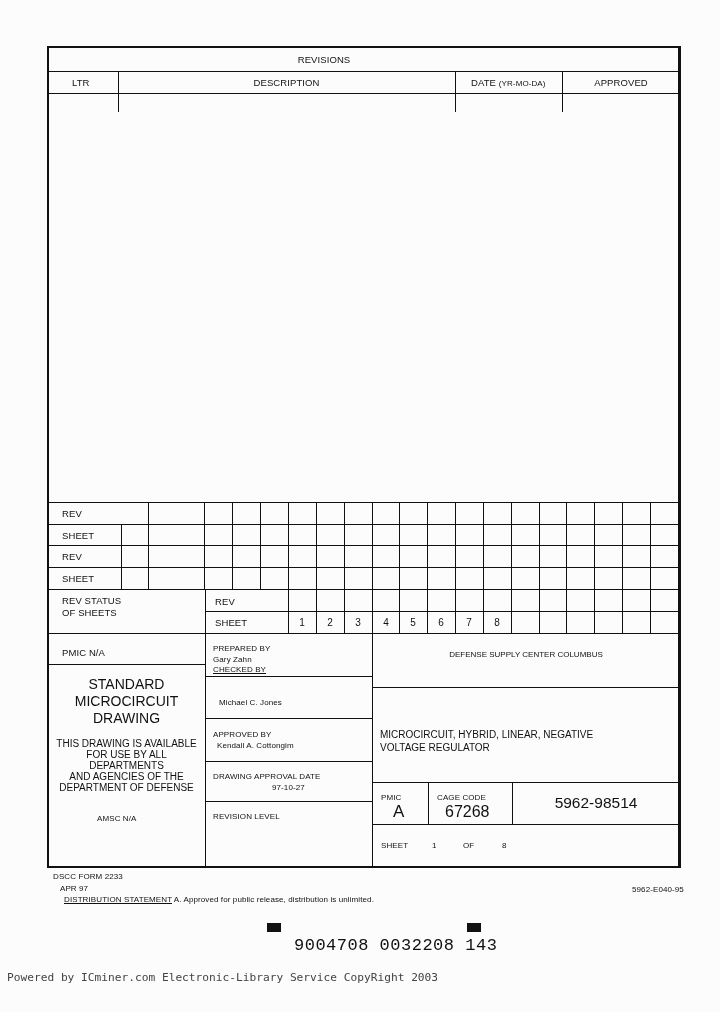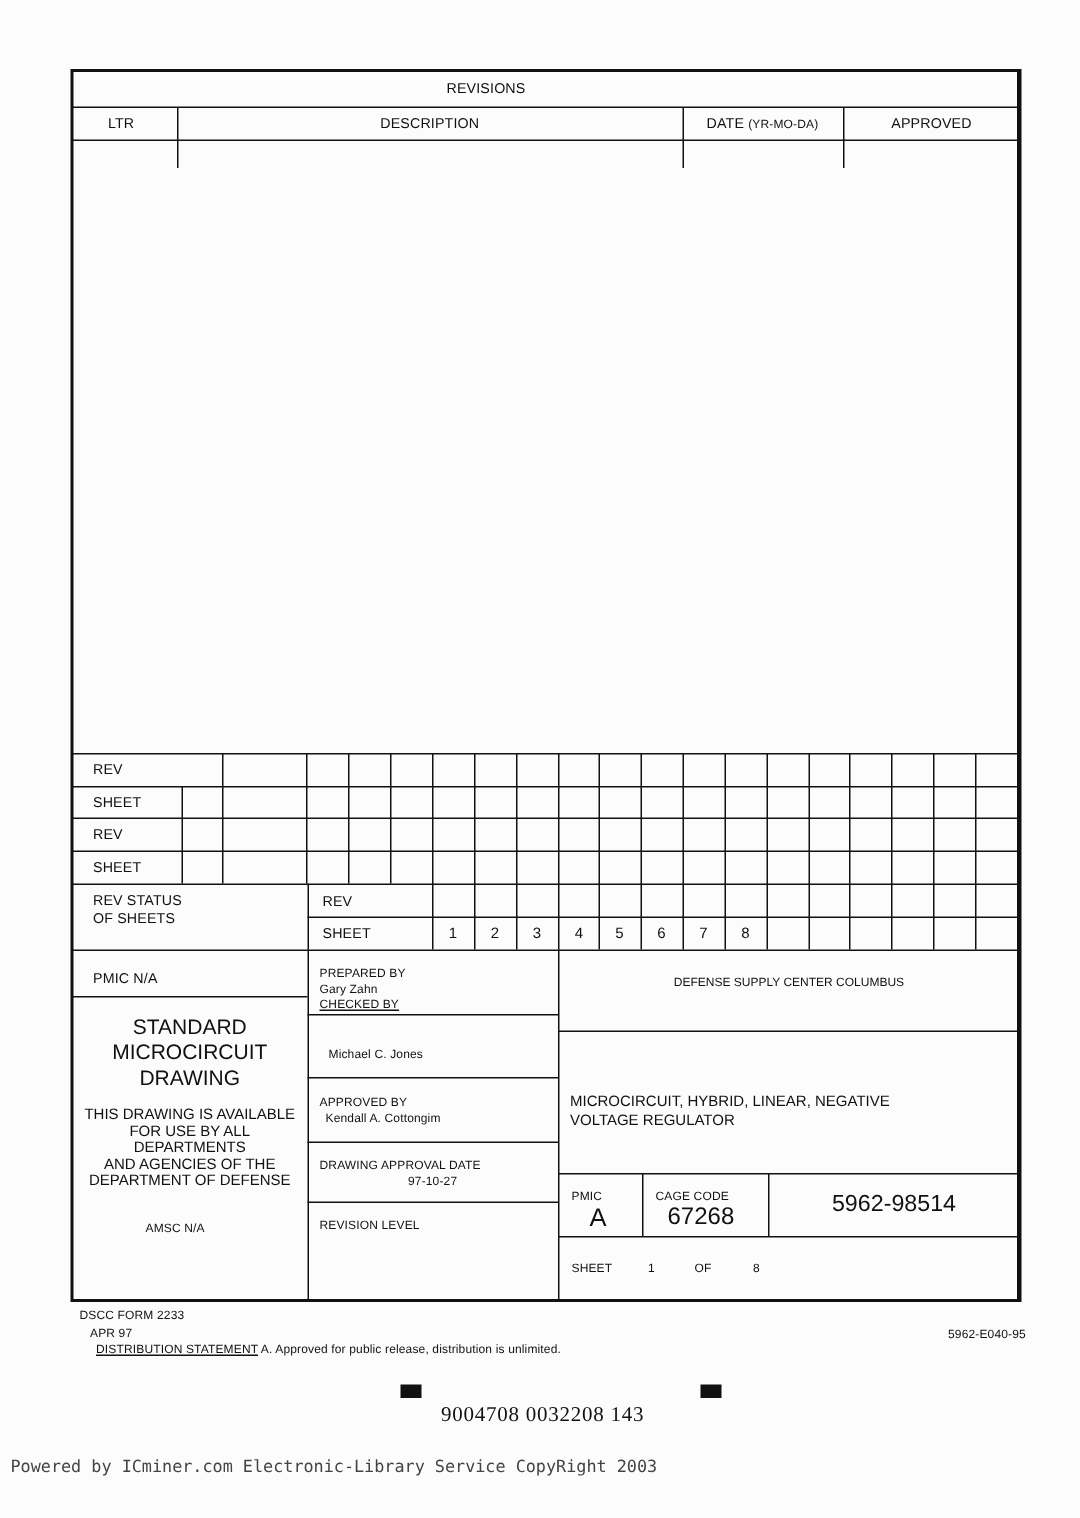--- a/index.html
+++ b/index.html
@@ -143,16 +143,16 @@
 <div class="t tiny" style="left:502px;top:841px;">8</div>
 
 <div class="t tiny" style="left:53px;top:872px;">DSCC FORM 2233</div>
 <div class="t tiny" style="left:60px;top:884px;">APR 97</div>
 <div class="t tiny" style="left:64px;top:895px;">
   <span style="text-decoration:underline;">DISTRIBUTION STATEMENT</span><span> A.  Approved for public release, distribution is unlimited.</span>
 </div>
 <div class="t tiny" style="left:632px;top:885px;">5962-E040-95</div>
 
 <div class="abs" style="left:267px;top:923px;width:14px;height:9px;background:#111;"></div>
-<div class="abs" style="left:294px;top:920px;font-family:Liberation Serif, serif;font-size:14px;letter-spacing:0.5px;margin-top:16px;">9004708 0032208 143</div>
+<div class="abs" style="left:294px;top:920px;font-family:Liberation Mono, monospace;font-size:17px;letter-spacing:0.5px;margin-top:16px;">9004708 0032208 143</div>
 <div class="abs" style="left:467px;top:923px;width:14px;height:9px;background:#111;"></div>
 
 <div class="abs" style="left:7px;top:971px;font-family:'DejaVu Sans Mono', monospace;font-size:11.2px;color:#444;white-space:nowrap;">Powered by ICminer.com Electronic-Library Service CopyRight 2003</div>
 
 </body></html>

